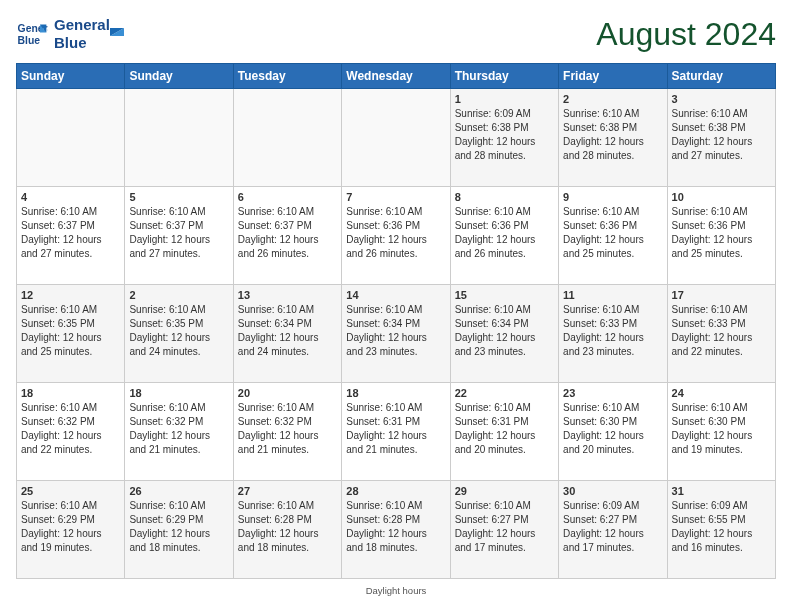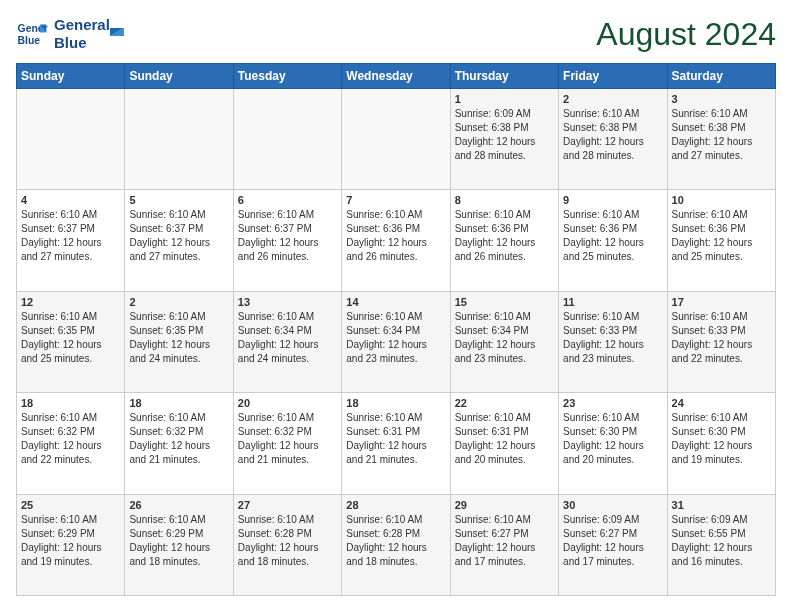--- a/index.html
+++ b/index.html
@@ -362,13 +362,14 @@
             <span class="day-number">31</span>
             <div class="day-info">Sunrise: 6:09 AM
 Sunset: 6:55 PM
 Daylight: 12 hours
 and 16 minutes.</div>
           </td>
         </tr>
       </tbody>
   </table>
 
+  <div class="daylight-note">Daylight hours</div>
 </div>
 
 </body></html>

